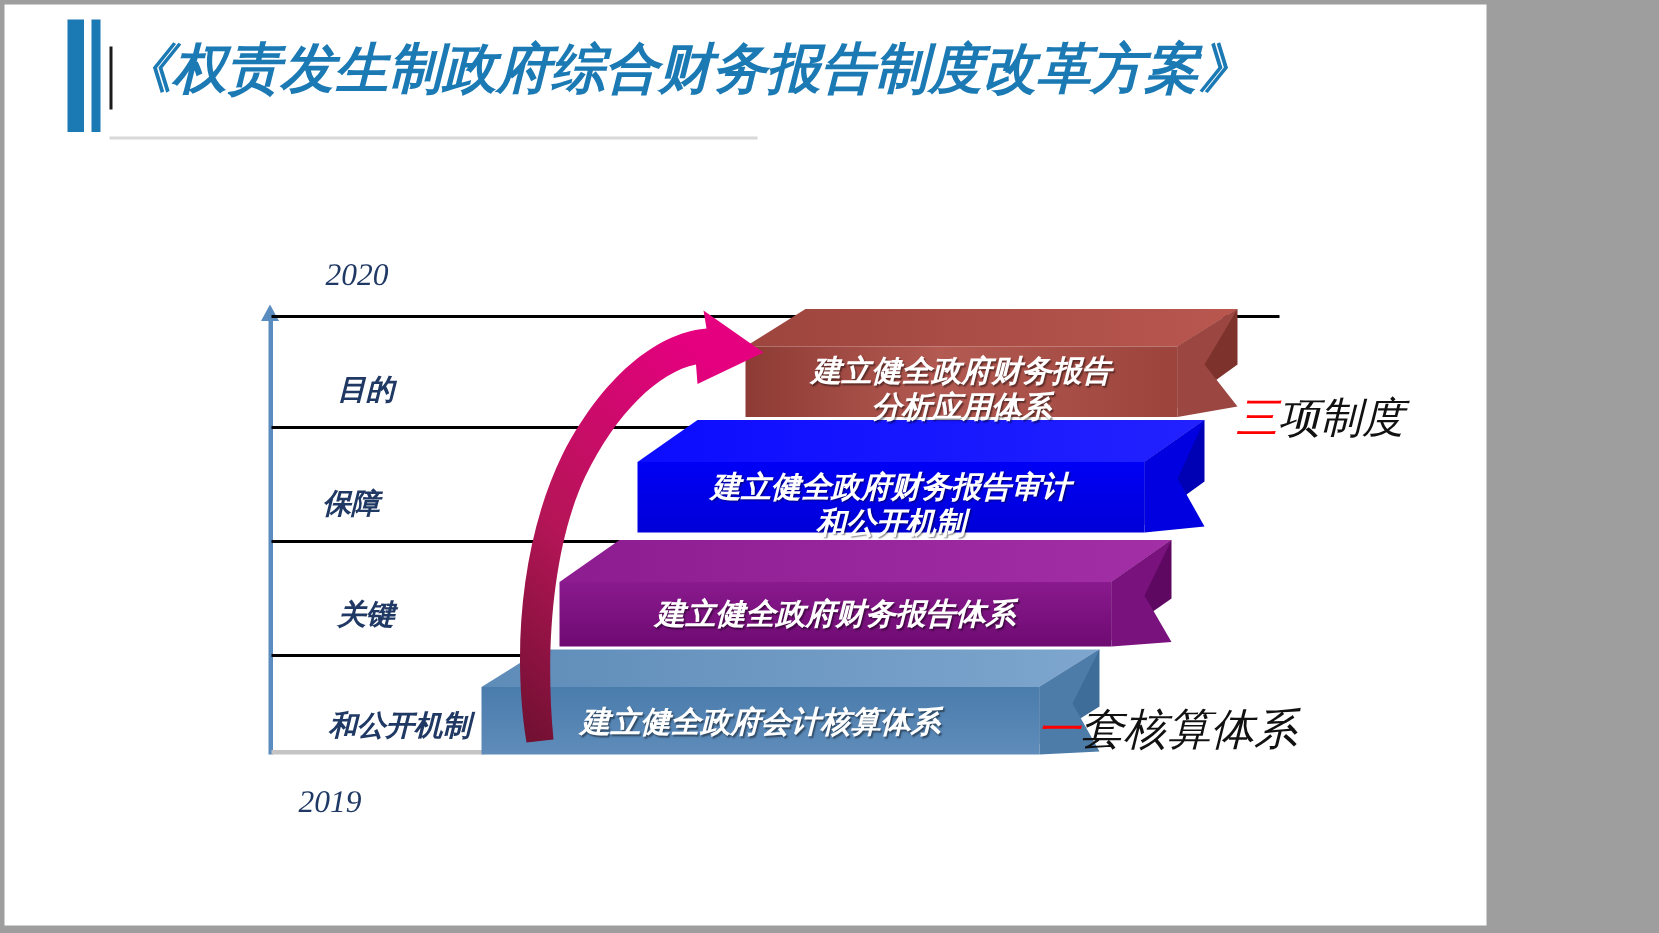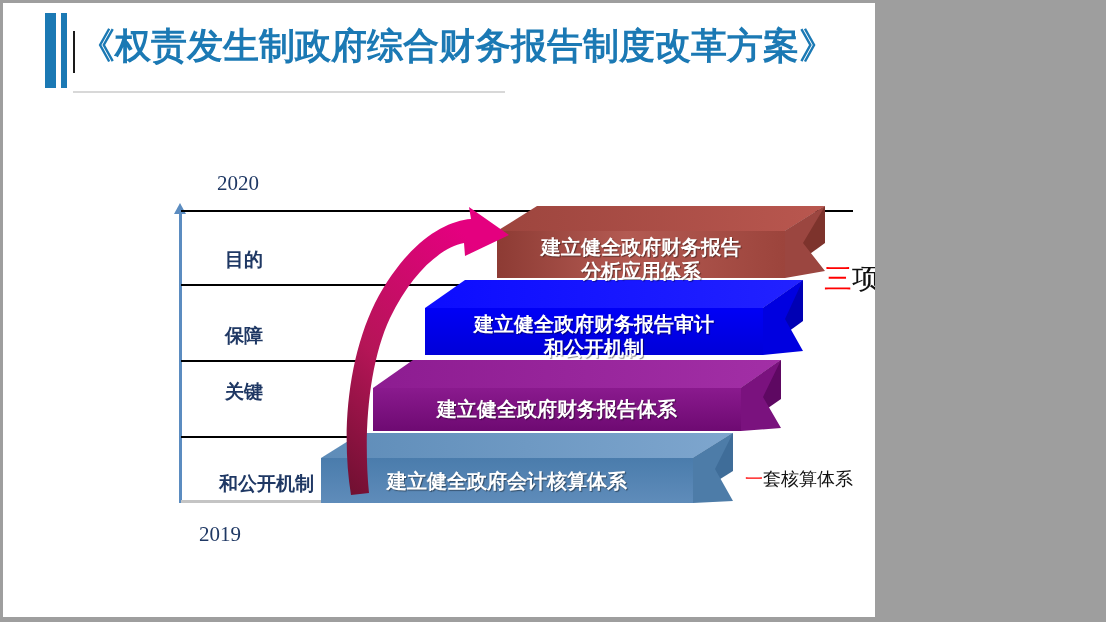--- a/index.html
+++ b/index.html
@@ -4,23 +4,24 @@
 <style>
   html,body{margin:0;padding:0;}
   body{
     width:1106px;height:622px;
     background:#9e9e9e;
     font-family:"Liberation Sans","DejaVu Sans",sans-serif;
     overflow:hidden;
   }
   .slide{
     position:absolute;left:3px;top:3px;
-    width:872px;height:614px;
+    width:988px;height:614px;
     background:#ffffff;
     overflow:hidden;
+    font-style:italic;
   }
 
   
   .accent-bar-wide{position:absolute;left:42px;top:10px;width:11px;height:75px;background:#1b79b4;}
   .accent-bar-thin{position:absolute;left:58px;top:10px;width:6px;height:75px;background:#1b79b4;}
   .title-tick{position:absolute;left:70px;top:28px;width:2px;height:42px;background:#1a1a1a;}
 
   
   .title{
     position:absolute;left:76px;top:19px;
@@ -104,22 +105,22 @@
     <div class="axis-arrow"></div>
     <div class="axis-v"></div>
 
     <div class="gridline" style="left:178px;top:207px;width:672px;"></div>
     <div class="gridline" style="left:178px;top:281px;width:498px;"></div>
     <div class="gridline" style="left:178px;top:357px;width:417px;"></div>
     <div class="gridline" style="left:178px;top:433px;width:352px;"></div>
     <div class="baseline" style="left:178px;top:497px;width:142px;"></div>
 
     <div class="tier-label" style="left:198px;top:244px;">目的</div>
-    <div class="tier-label" style="left:198px;top:320px;">保障</div>
-    <div class="tier-label" style="left:198px;top:376px;">关键</div>
+    <div class="tier-label" style="left:188px;top:320px;">保障</div>
+    <div class="tier-label" style="left:198px;top:394px;">关键</div>
     <div class="tier-label" style="left:192px;top:468px;">和公开机制</div>
 
     <svg class="steps" viewBox="0 0 1098 614">
       <defs>
         <linearGradient id="gBlueTop" x1="0" y1="0" x2="1" y2="0">
           <stop offset="0%" stop-color="#5e8cb8"></stop>
           <stop offset="100%" stop-color="#7ea6ce"></stop>
         </linearGradient>
         <linearGradient id="gBlueFront" x1="0" y1="0" x2="0" y2="1">
           <stop offset="0%" stop-color="#4a7cac"></stop>
@@ -202,21 +203,21 @@
     <div class="step-text" style="left:318px;top:466px;width:372px;font-size:20px;">建立健全政府会计核算体系</div>
     <div class="step-text" style="left:370px;top:394px;width:368px;font-size:20px;">建立健全政府财务报告体系</div>
     <div class="step-text" style="left:422px;top:309px;width:338px;font-size:20px;">建立健全政府财务报告审计
 和公开机制</div>
     <div class="step-text" style="left:494px;top:232px;width:288px;font-size:20px;">建立健全政府财务报告
 分析应用体系</div>
 
     <div class="annot" style="left:810px;top:257px;font-size:28px;margin-left:11px;">
       <span class="hl">三</span><span>项制度</span>
     </div>
-    <div class="annot" style="left:742px;top:464px;font-size:18px;">
+    <div class="annot" style="left:688px;top:464px;font-size:29px;">
       <span class="hl">一</span><span>套核算体系</span>
     </div>
 
   </div>
 
   <div class="corner-wide"></div>
   <div class="corner-thin"></div>
 
 </div>
 

